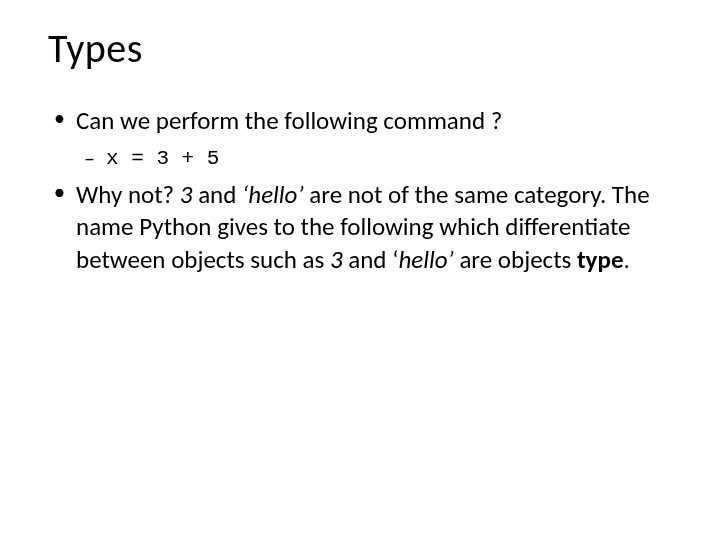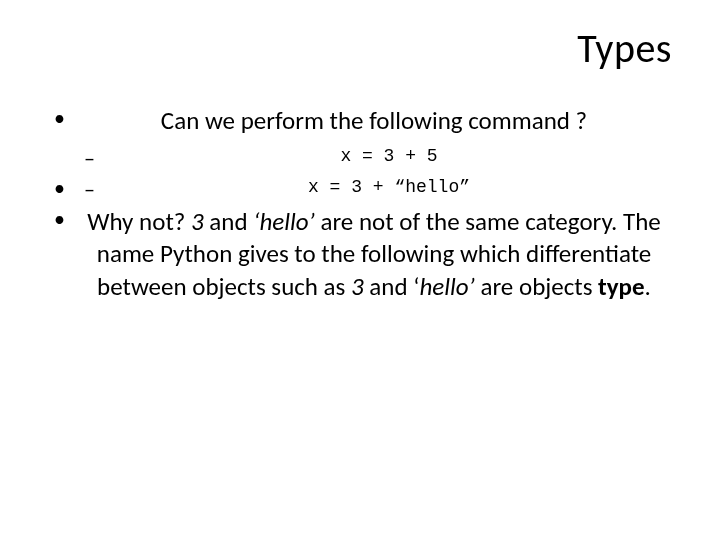--- a/index.html
+++ b/index.html
@@ -12,53 +12,52 @@
       height: 540px;
       background: #ffffff;
       font-family: Calibri, 'Segoe UI', Arial, sans-serif;
       color: #000000;
       padding: 24px 48px 40px 48px;
       overflow: hidden;
     }
     .title {
       font-size: 40px;
       font-weight: 400;
-      text-align: right;
+      text-align: left;
       margin-bottom: 32px;
       letter-spacing: 0.5px;
     }
     ul.level1 {
       list-style: none;
       padding-left: 0;
     }
     ul.level1 > li {
       position: relative;
       padding-left: 28px;
       font-size: 25px;
       line-height: 1.3;
       margin-bottom: 6px;
-      text-align: center;
     }
     ul.level1 > li::before {
       content: "•";
       position: absolute;
       left: 6px;
       top: 0;
       font-size: 22px;
     }
     ul.level2 {
       list-style: none;
       padding-left: 0;
       margin-top: 6px;
     }
     ul.level2 > li {
       position: relative;
       padding-left: 30px;
       font-family: 'Courier New', Courier, monospace;
-      font-size: 18px;
+      font-size: 21px;
       line-height: 1.4;
       margin-bottom: 4px;
     }
     ul.level2 > li::before {
       content: "–";
       position: absolute;
       left: 8px;
       top: 0;
       font-family: Calibri, Arial, sans-serif;
       font-size: 22px;
@@ -82,22 +81,17 @@
 <ul class="level1">
   <li>
     <span>Can we perform the following command ?</span>
     <ul class="level2">
       <li>
         <span class="code">x = 3 + 5</span>
       </li>
     </ul>
   </li>
   <li>
-    <ul class="level2">
-      <li>
-        <span class="code">x = 3 + “hello”</span>
-      </li>
-    </ul>
   </li>
   <li>
     <span>Why not? </span><span class="italic">3</span><span> and </span><span class="italic">‘hello’</span><span> are not of the same category. The name Python gives to the following which differentiate between objects such as </span><span class="italic">3</span><span> and ‘</span><span class="italic">hello’</span><span>  are objects </span><span class="bold">type</span><span>.</span>
   </li>
 </ul>
 
 </body></html>

